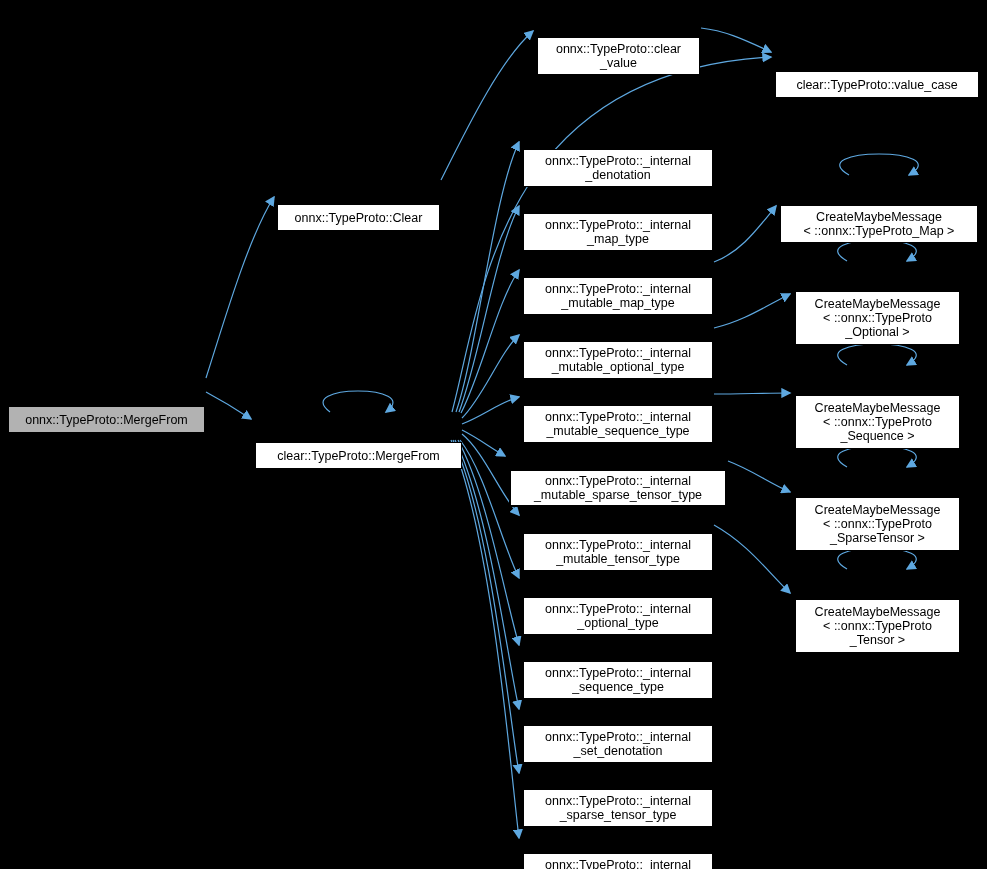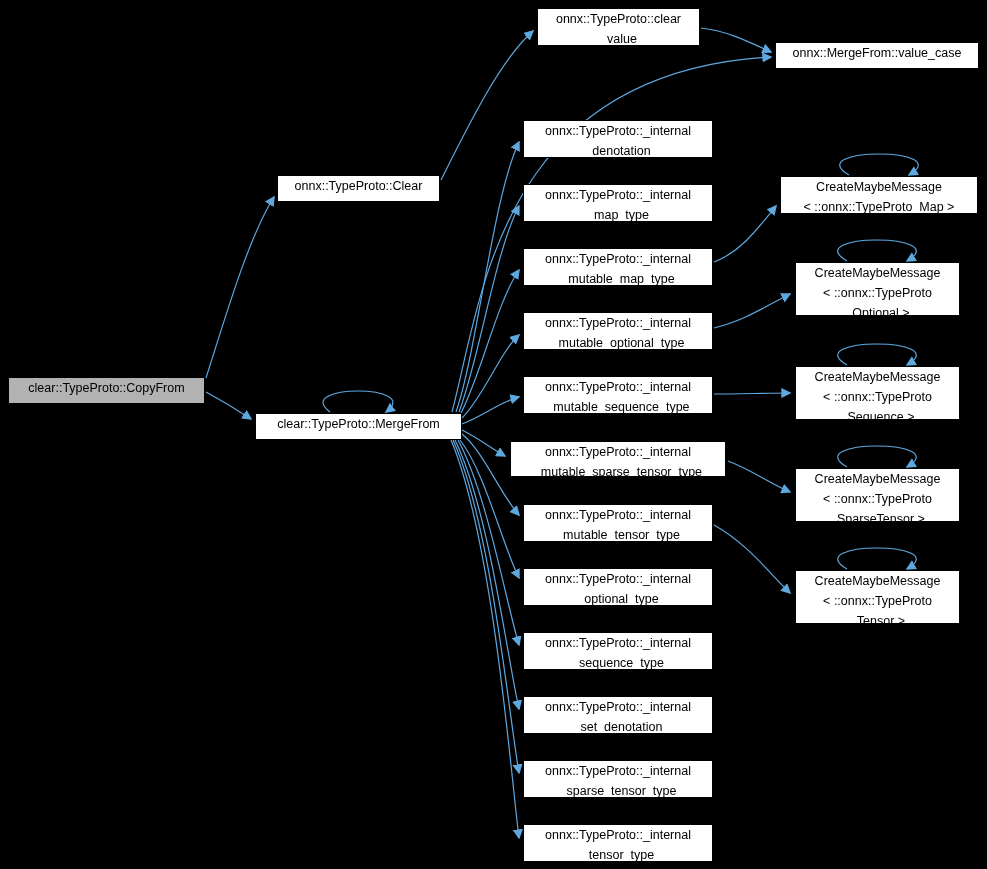--- a/index.html
+++ b/index.html
@@ -15,28 +15,30 @@
   }
   .edges { position: absolute; left: 0; top: 0; }
   .edges path {
     fill: none;
     stroke: var(--edge, #5ea8e0);
     stroke-width: 1.2;
   }
   .node {
     position: absolute;
     display: flex;
+    align-items: center;
     justify-content: center;
     background: var(--node-fill, #fff);
     border: 1px solid var(--node-border, #000);
     color: var(--text, #000);
     font-size: 12.5px;
-    line-height: 20px;
+    line-height: 14px;
     text-align: center;
     cursor: pointer;
+    margin-top: 29px;
   }
   .node span { white-space: pre-line; }
   .node.focus { background: var(--focus-fill, #b2b2b2); }
   .node.bold { border-width: 2px; }
 </style>
 </head>
 <body>
 
 <div class="stage">
 
@@ -72,38 +74,38 @@
 
     <path d="M 330 412 C 292 384, 424 384, 386 412" marker-end="url(#arrow)"></path>
     <path d="M 849 175 C 801 147, 957 147, 909 175" marker-end="url(#arrow)"></path>
     <path d="M 847 261 C 799 233, 955 233, 907 261" marker-end="url(#arrow)"></path>
     <path d="M 847 365 C 799 337, 955 337, 907 365" marker-end="url(#arrow)"></path>
     <path d="M 847 467 C 799 439, 955 439, 907 467" marker-end="url(#arrow)"></path>
     <path d="M 847 569 C 799 541, 955 541, 907 569" marker-end="url(#arrow)"></path>
   </svg>
 
   <div class="node focus" style="left:8px; top:377px; width:197px; height:27px;">
-    <span>clear::TypeProto::CopyFrom</span>
+    <span>onnx::TypeProto::MergeFrom</span>
   </div>
 
   <div class="node" style="left:277px; top:175px; width:163px; height:27px;">
     <span>onnx::TypeProto::Clear</span>
   </div>
 
   <div class="node" style="left:255px; top:413px; width:207px; height:27px;">
     <span>clear::TypeProto::MergeFrom</span>
   </div>
 
   <div class="node" style="left:537px; top:8px; width:163px; height:38px;">
     <span>onnx::TypeProto::clear
 _value</span>
   </div>
 
   <div class="node" style="left:775px; top:42px; width:204px; height:27px;">
-    <span>onnx::MergeFrom::value_case</span>
+    <span>clear::TypeProto::value_case</span>
   </div>
 
   <div class="node" style="left:523px; top:120px; width:190px; height:38px;">
     <span>onnx::TypeProto::_internal
 _denotation</span>
   </div>
 
   <div class="node" style="left:523px; top:184px; width:190px; height:38px;">
     <span>onnx::TypeProto::_internal
 _map_type</span>

